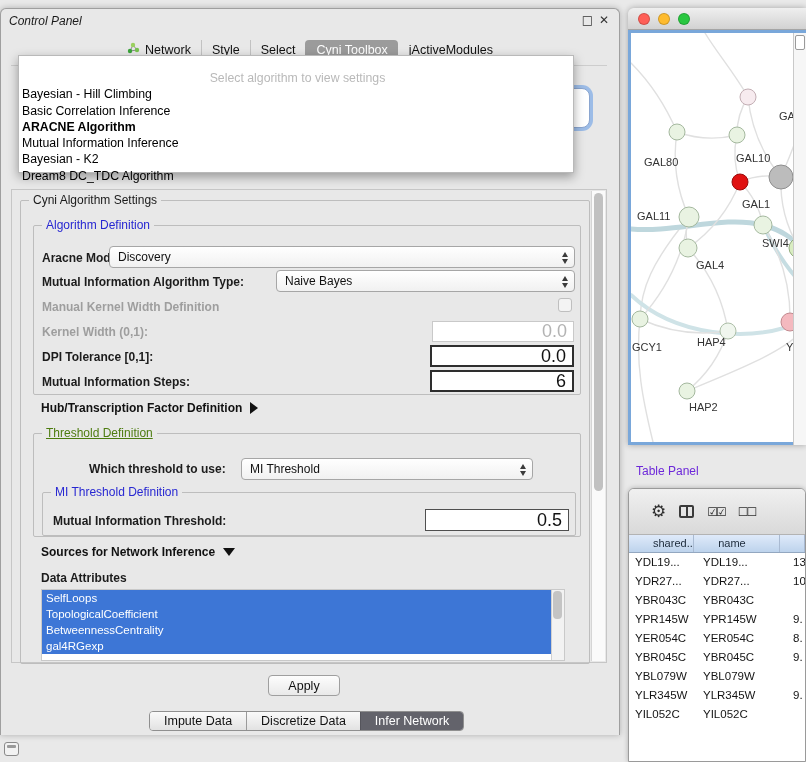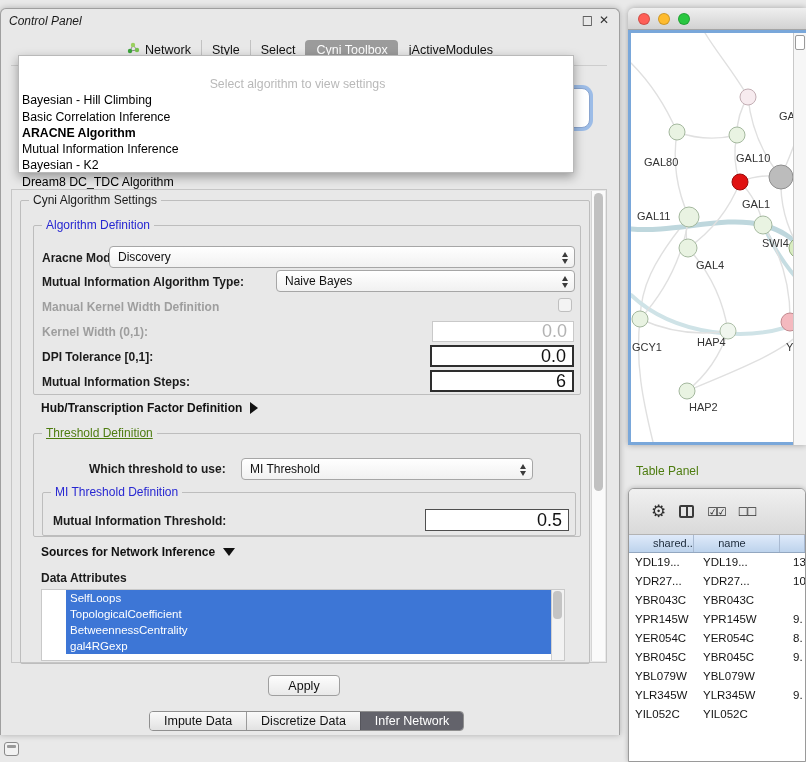--- a/index.html
+++ b/index.html
@@ -44,53 +44,53 @@
     display:flex;align-items:center;justify-content:flex-end;padding:0 6px;}
   .tfield.light{height:21px;border:1px solid #c9c9c9;color:#b3b3b3;}
   .tfield.mid{border:1px solid #4f4f4f;}
   .checkbox{position:absolute;width:14px;height:14px;border:1px solid #bfbfbf;background:#f3f3f3;border-radius:3px;}
 
   .hub-row,.src-row{position:absolute;display:flex;align-items:center;gap:8px;font-size:12px;font-weight:bold;color:#111;}
   .tri-right{width:0;height:0;border-top:6px solid transparent;border-bottom:6px solid transparent;border-left:8px solid #111;}
   .tri-down{width:0;height:0;border-left:6px solid transparent;border-right:6px solid transparent;border-top:8px solid #111;}
 
   .attr-list{position:absolute;left:20px;top:388px;width:524px;height:72px;background:#fff;border:1px solid #c9c9c9;}
-  .attr-rows{position:absolute;left:0;top:0;right:13px;bottom:0;overflow:hidden;margin-left:24px;}
+  .attr-rows{position:absolute;left:0;top:0;right:13px;bottom:0;overflow:hidden;}
   .attr-row{height:16px;line-height:16px;background:#3d76d6;color:#fff;font-size:11.5px;padding-left:4px;white-space:nowrap;overflow:hidden;}
   .attr-sb{position:absolute;right:0;top:0;width:13px;height:100%;background:#f2f2f2;border-left:1px solid #d0d0d0;}
   .attr-thumb{position:absolute;left:1px;top:1px;width:9px;height:28px;background:#c4c4c4;border-radius:4px;}
 
   .apply-btn{position:absolute;left:267px;top:666px;width:72px;height:21px;background:linear-gradient(#fdfdfd,#e9e9e9);
     border:1px solid #9f9f9f;border-radius:4px;font-size:12.5px;color:#111;font-family:inherit;}
   .bottom-tabs{position:absolute;left:148px;top:702px;display:flex;height:20px;border:1px solid #8f8f8f;border-radius:4px;overflow:hidden;}
   .seg{padding:0 14px;line-height:19px;font-size:12.5px;color:#111;background:linear-gradient(#fafafa,#e2e2e2);border-left:1px solid #9a9a9a;white-space:nowrap;}
   .seg:first-child{border-left:none;}
   .seg.sel{background:#63636b;color:#fff;border-left-color:#55555c;}
 
   
   .dropdown-popup{position:absolute;left:18px;top:55px;width:556px;height:118px;background:#fff;border:1px solid #b9b9b9;
-    box-shadow:0 4px 10px rgba(0,0,0,.35);z-index:50;padding-top:20px;}
+    box-shadow:0 4px 10px rgba(0,0,0,.35);z-index:50;padding-top:14px;}
   .dd-item{font-size:12.3px;line-height:16.3px;padding-left:3px;color:#000;white-space:nowrap;}
   .dd-item.placeholder{color:#b9b9b9;text-align:center;}
   .dd-item.sel{font-weight:bold;}
   .combo-focus-sliver{position:absolute;left:556px;top:88px;width:34px;height:40px;background:#fff;border:1px solid #8aa5cf;
     border-radius:8px;box-shadow:0 0 0 3px rgba(115,165,230,.65);z-index:40;}
 
   
   .net-window{position:absolute;left:628px;top:8px;width:178px;height:437px;border-radius:6px 0 0 0;overflow:hidden;box-shadow:0 0 6px rgba(0,0,0,.3);}
   .net-titlebar{height:22px;background:linear-gradient(#efefef,#d2d2d2);border-bottom:1px solid #a5a5a5;border-radius:6px 0 0 0;
     display:flex;align-items:center;gap:8px;padding-left:10px;}
   .tl{width:12px;height:12px;border-radius:50%;border:1px solid rgba(0,0,0,.18);}
   .net-content{position:relative;height:415px;background:#fff;box-shadow:inset 0 0 0 3px #79a7da;}
   #net-svg{position:absolute;left:3px;top:3px;}
   .net-sb{position:absolute;right:0;top:3px;width:13px;height:412px;background:#f6f6f6;border-left:1px solid #c9c9c9;}
   .net-sb-thumb{position:absolute;left:1px;top:2px;width:10px;height:15px;background:#fff;border:1px solid #9a9a9a;border-radius:2px;}
 
   
-  .table-caption{position:absolute;left:636px;top:464px;font-size:12px;color:#4d7c0f;}
+  .table-caption{position:absolute;left:636px;top:464px;font-size:12px;color:#6d28d9;}
   .table-window{position:absolute;left:628px;top:488px;width:178px;height:274px;background:#fff;border:1px solid #9a9a9a;
     border-radius:6px 6px 0 0;overflow:hidden;box-shadow:0 0 5px rgba(0,0,0,.25);}
   .table-toolbar{height:46px;background:linear-gradient(#f0f0f0,#d9d9d9);border-bottom:1px solid #b3b3b3;
     display:flex;align-items:center;gap:13px;padding-left:22px;}
   .tb-gear{font-size:17px;color:#2e2e2e;line-height:1;}
   .tb-cols{width:15px;height:13px;border:2px solid #3a3a3a;border-radius:2px;
     background:linear-gradient(#3a3a3a,#3a3a3a) center/2px 100% no-repeat;}
   .tb-checks{font-size:12px;color:#2e2e2e;letter-spacing:-2px;}
   .t-header{display:flex;height:18px;background:linear-gradient(#dfeafa,#bdd3ec);border-bottom:1px solid #93a7c0;}
   .th{font-size:11px;line-height:17px;color:#1c2a3a;padding-left:24px;border-right:1px solid #a9bad2;overflow:hidden;white-space:nowrap;}

